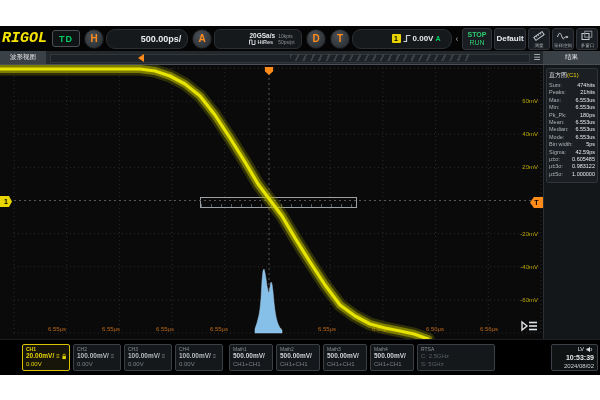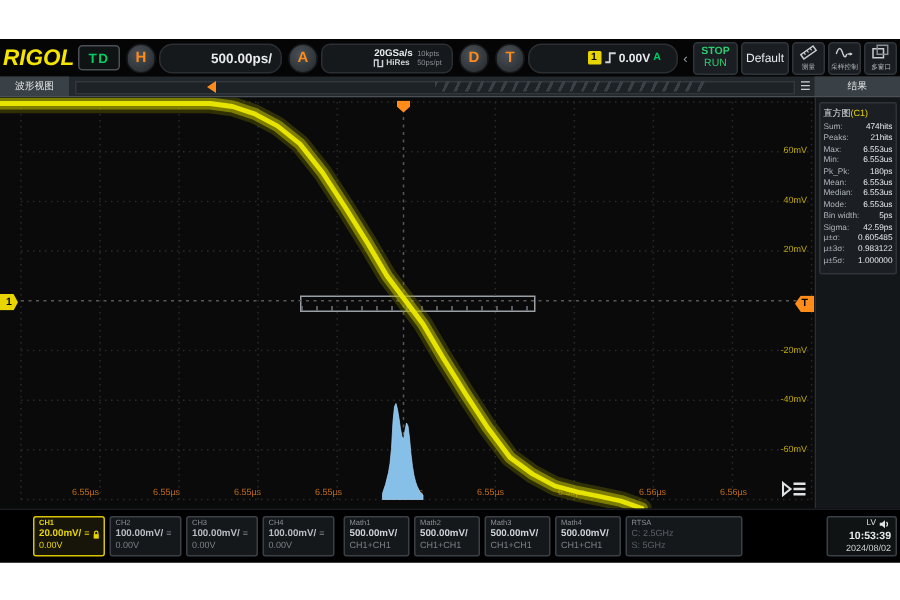--- a/index.html
+++ b/index.html
@@ -4,21 +4,21 @@
 <style>
   html,body{margin:0;padding:0;background:#fff;}
   .page{position:relative;width:600px;height:400px;background:#fff;overflow:hidden;
         font-family:"Liberation Sans",sans-serif;-webkit-font-smoothing:antialiased;}
   .scope{position:absolute;left:0;top:26px;width:600px;height:349px;background:#000;overflow:hidden;}
 
   
   .topbar{position:relative;height:25px;background:#050505;display:flex;align-items:center;
           padding:0 2px;gap:2px;overflow:hidden;}
   .logo{width:48px;font-size:15px;font-weight:bold;font-style:italic;color:#f5e400;
-        letter-spacing:0px;flex:none;font-family:Liberation Sans, sans-serif;}
+        letter-spacing:0px;flex:none;font-family:Liberation Mono, monospace;}
   .tdbadge{flex:none;width:26px;height:15px;border:1px solid #4a5056;border-radius:3px;
            color:#00cc66;font-size:9px;font-weight:bold;display:flex;align-items:center;
            justify-content:center;letter-spacing:1px;background:#101314;}
   .knob{flex:none;width:18px;height:18px;border-radius:50%;background:radial-gradient(circle at 40% 35%,#4a5056,#23272b);
         color:#ff8c1a;font-size:10px;font-weight:bold;display:flex;align-items:center;justify-content:center;
         border:1px solid #14171a;margin-left:2px;}
   .pill{flex:none;height:18px;background:#16191c;border:1px solid #2a2f34;border-radius:9px;
         color:#e8eaec;display:flex;align-items:center;justify-content:center;font-weight:bold;padding-left:28px;}
   .pill.hpill{width:52px;font-size:9px;}
   .pill.dpill{width:54px;font-size:9px;}
@@ -33,21 +33,21 @@
   .ch1tag{width:9px;height:9px;background:#e8d500;color:#000;font-size:7px;font-weight:bold;
           display:flex;align-items:center;justify-content:center;border-radius:1px;}
   .tlevel{font-size:8px;color:#e8eaec;font-weight:bold;}
   .tsweep{font-size:7px;color:#00cc66;font-weight:bold;}
   .chev{flex:none;color:#9aa0a6;font-size:9px;width:6px;text-align:center;}
   .tbtn{flex:none;height:20px;background:#1a1e22;border:1px solid #2f353a;border-radius:3px;
         display:flex;flex-direction:column;align-items:center;justify-content:center;color:#c8cdd2;}
   .stopbtn{width:28px;line-height:8px;}
   .stopbtn .l1{color:#2ecc71;font-size:7px;font-weight:bold;}
   .stopbtn .l2{color:#2ecc71;font-size:7px;}
-  .defbtn{width:30px;font-size:8px;font-weight:normal;color:#e8eaec;}
+  .defbtn{width:30px;font-size:8px;font-weight:bold;color:#e8eaec;}
   .toolbtn{width:20px;gap:0px;}
   .toolbtn .tlab{font-size:5px;color:#aeb4ba;transform:scale(.9);white-space:nowrap;}
   
   .subbar{position:relative;height:13px;background:#23282c;border-bottom:1px solid #4a5055;display:flex;align-items:stretch;}
   .viewtab{width:46px;background:#394046;color:#e8eaec;font-size:6.5px;display:flex;align-items:center;
            justify-content:center;white-space:nowrap;}
   .membar{position:absolute;left:50px;top:3px;width:478px;height:7px;background:#1d2226;border:1px solid #31373c;}
   .memmark{position:absolute;left:138px;top:3px;width:0;height:0;border-top:4px solid transparent;
            border-bottom:4px solid transparent;border-right:6px solid #ff8c1a;}
   .memhatch{position:absolute;left:290px;top:3px;width:180px;height:7px;

